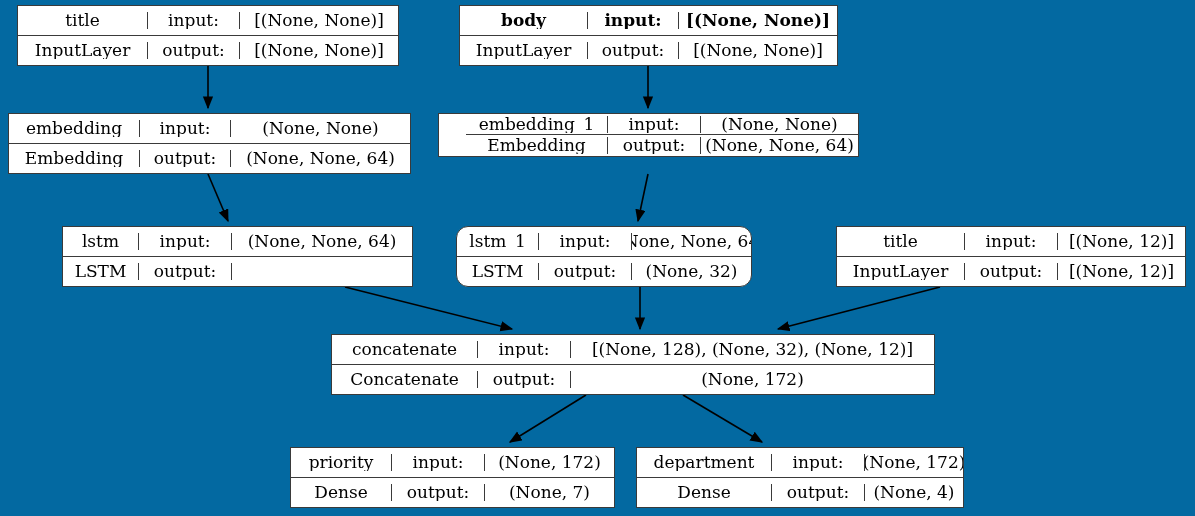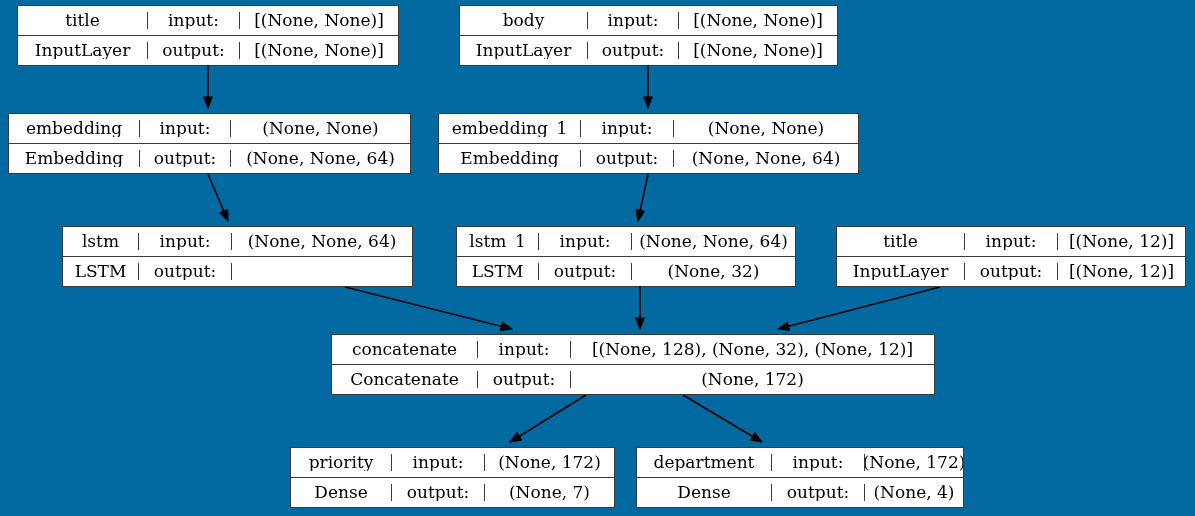--- a/index.html
+++ b/index.html
@@ -88,21 +88,21 @@
           <div class="cell sep">input:</div>
           <div class="cell">[(None, None)]</div>
         </div>
         <div class="row bottom" style="grid-template-columns: 130px 92px 1fr;">
           <div class="cell sep">InputLayer</div>
           <div class="cell sep">output:</div>
           <div class="cell">[(None, None)]</div>
         </div>
       </div>
       <div class="node" style="left: 459px; top: 5px; width: 379px; height: 61px; border-color: rgb(58, 58, 58);">
-        <div class="row top" style="grid-template-columns: 128px 91px 1fr; border-bottom-color: rgb(58, 58, 58);">
+        <div class="row top" style="grid-template-columns: 128px 91px 1fr; border-bottom-color: rgb(58, 58, 58); font-weight: bold;">
           <div class="cell sep">body</div>
           <div class="cell sep">input:</div>
           <div class="cell">[(None, None)]</div>
         </div>
         <div class="row bottom" style="grid-template-columns: 128px 91px 1fr;">
           <div class="cell sep">InputLayer</div>
           <div class="cell sep">output:</div>
           <div class="cell">[(None, None)]</div>
         </div>
       </div>
@@ -111,21 +111,21 @@
           <div class="cell sep">embedding</div>
           <div class="cell sep">input:</div>
           <div class="cell">(None, None)</div>
         </div>
         <div class="row bottom" style="grid-template-columns: 131px 91px 1fr;">
           <div class="cell sep">Embedding</div>
           <div class="cell sep">output:</div>
           <div class="cell">(None, None, 64)</div>
         </div>
       </div>
-      <div class="node" style="left: 438px; top: 113px; width: 421px; height: 61px; border-color: rgb(58, 58, 58);">
+      <div class="node" style="left: 438px; top: 113px; width: 421px; height: 44px; border-color: rgb(58, 58, 58); padding-left: 27px;">
         <div class="row top" style="grid-template-columns: 142px 93px 1fr; border-bottom-color: rgb(58, 58, 58);">
           <div class="cell sep">embedding_1</div>
           <div class="cell sep">input:</div>
           <div class="cell">(None, None)</div>
         </div>
         <div class="row bottom" style="grid-template-columns: 142px 93px 1fr;">
           <div class="cell sep">Embedding</div>
           <div class="cell sep">output:</div>
           <div class="cell">(None, None, 64)</div>
         </div>
@@ -134,21 +134,21 @@
         <div class="row top" style="grid-template-columns: 76px 93px 1fr; border-bottom-color: rgb(58, 58, 58);">
           <div class="cell sep">lstm</div>
           <div class="cell sep">input:</div>
           <div class="cell">(None, None, 64)</div>
         </div>
         <div class="row bottom" style="grid-template-columns: 76px 93px 1fr;">
           <div class="cell sep">LSTM</div>
           <div class="cell sep">output:</div>
         </div>
       </div>
-      <div class="node" style="left: 456px; top: 226px; width: 340px; height: 61px; border-color: rgb(58, 58, 58);">
+      <div class="node" style="left: 456px; top: 226px; width: 296px; height: 61px; border-color: rgb(58, 58, 58); border-radius: 12px;">
         <div class="row top" style="grid-template-columns: 82px 93px 1fr; border-bottom-color: rgb(58, 58, 58);">
           <div class="cell sep">lstm_1</div>
           <div class="cell sep">input:</div>
           <div class="cell">(None, None, 64)</div>
         </div>
         <div class="row bottom" style="grid-template-columns: 82px 93px 1fr;">
           <div class="cell sep">LSTM</div>
           <div class="cell sep">output:</div>
           <div class="cell">(None, 32)</div>
         </div>

